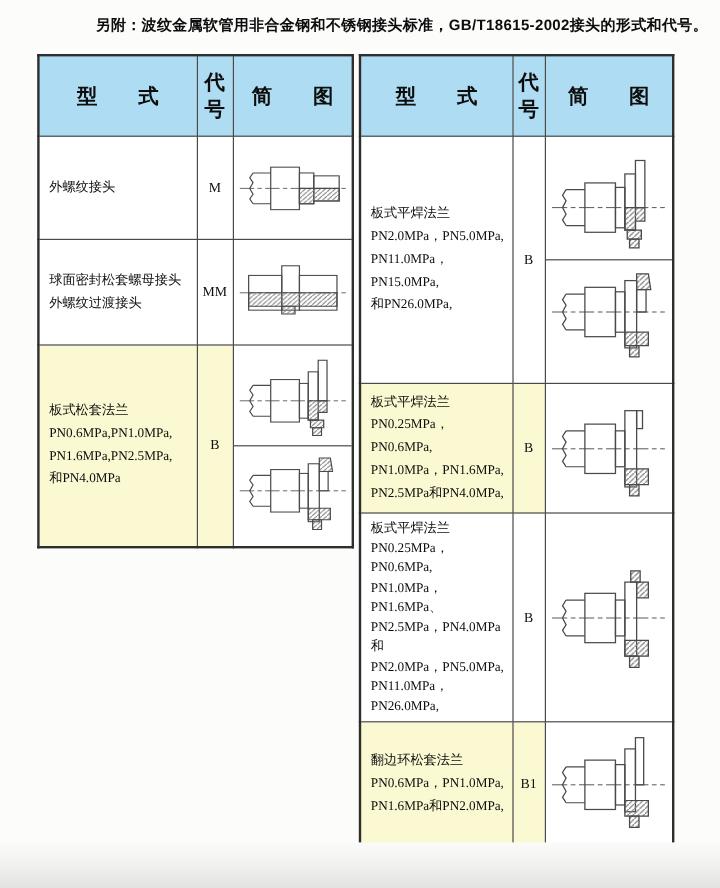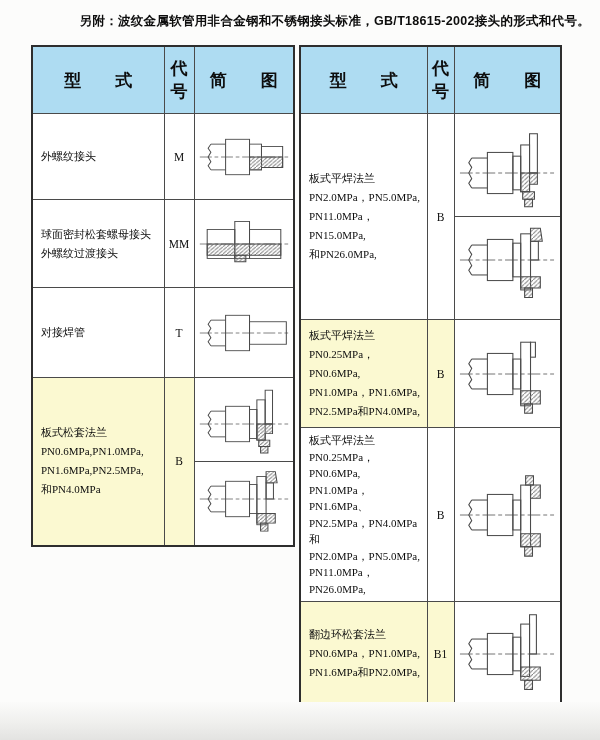--- a/index.html
+++ b/index.html
@@ -86,43 +86,20 @@
                     <path d="M-1,5.5 L5.5,-1" stroke="#7f7f7f" stroke-width="1.1"></path>
                   </pattern>
                 </defs>
                 <g fill="none" stroke="#4a4a4a" stroke-width="1.1">
                   <line x1="2" y1="46" x2="98" y2="46" stroke-dasharray="13 3 4 3" stroke-width="0.8"></line>
                   <rect x="10" y="28" width="30" height="36"></rect>
                   <rect x="40" y="18" width="16" height="46"></rect>
                   <rect x="56" y="28" width="34" height="36"></rect>
                   <polygon points="10,46 90,46 90,60 10,60" fill="url(#h2)"></polygon>
                   <polygon points="40,60 52,60 52,68 40,68" fill="url(#h2)"></polygon>
-                </g>
-              </svg>
-            </div>
-          </td>
-    </tr>
-    <tr style="height:90px">
-      <td class="type">对接焊管</td>
-      <td class="code">T</td>
-      <td class="diag">
-            <div class="dwrap">
-              <svg viewBox="0 0 100 92" preserveAspectRatio="none" xmlns="http://www.w3.org/2000/svg">
-                <defs>
-                  <pattern id="h4" patternUnits="userSpaceOnUse" width="4.5" height="4.5">
-                    <path d="M-1,5.5 L5.5,-1" stroke="#7f7f7f" stroke-width="1.1"></path>
-                  </pattern>
-                </defs>
-                <g fill="none" stroke="#4a4a4a" stroke-width="1.1">
-                  <line x1="2" y1="46" x2="98" y2="46" stroke-dasharray="13 3 4 3" stroke-width="0.8"></line>
-                  <path d="M14,30 l-3,5 l3,5 l-3,6 l3,6 l-3,5 l3,5"></path>
-                  <line x1="14" y1="30" x2="30" y2="30"></line>
-                  <line x1="14" y1="62" x2="30" y2="62"></line>
-                  <rect x="30" y="24" width="26" height="44"></rect>
-                  <rect x="56" y="32" width="40" height="28"></rect>
                 </g>
               </svg>
             </div>
           </td>
     </tr>
     <tr style="height:168px">
       <td class="type hl">板式松套法兰
 PN0.6MPa,PN1.0MPa,
 PN1.6MPa,PN2.5MPa,
 和PN4.0MPa</td>

